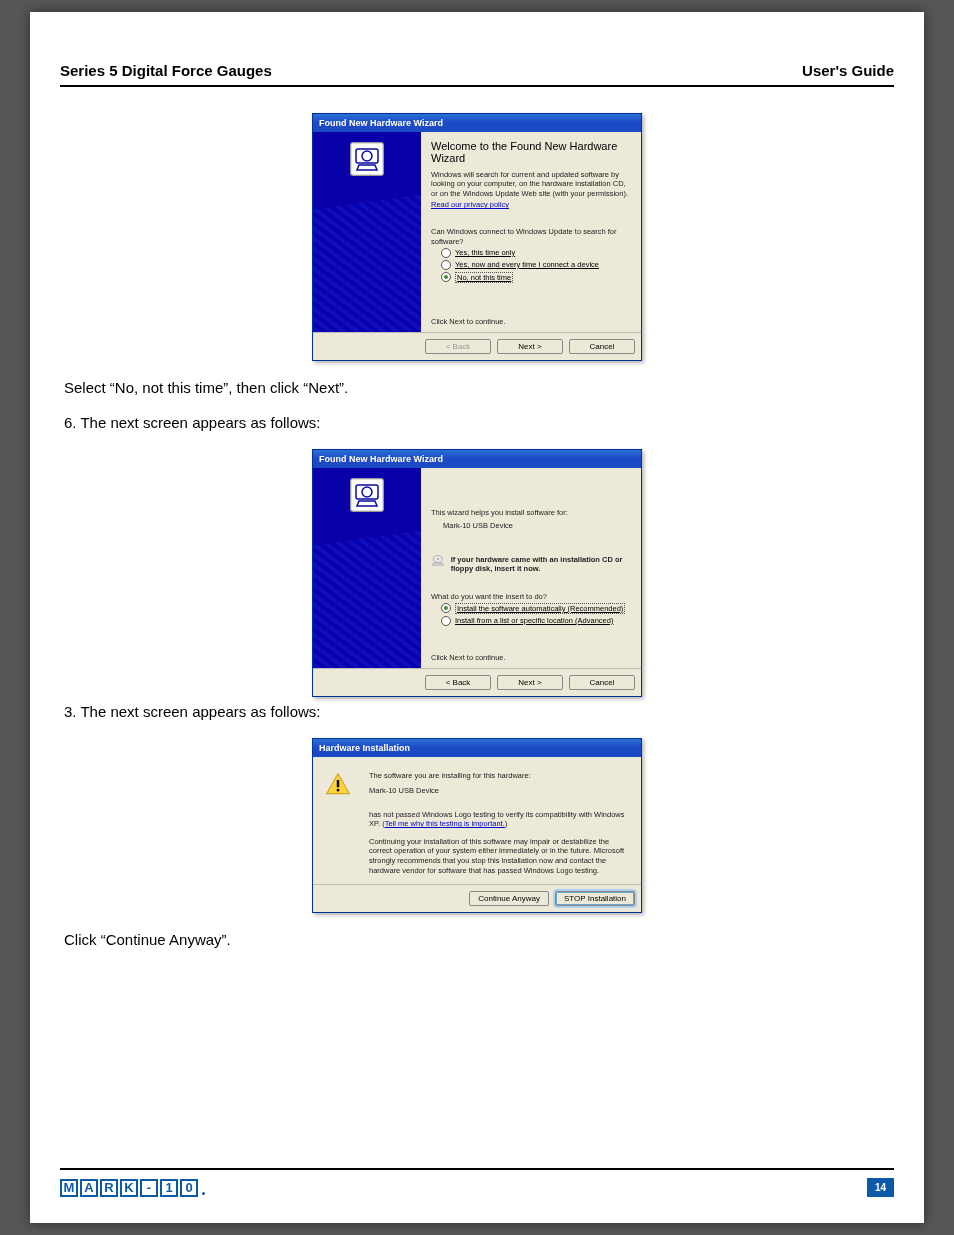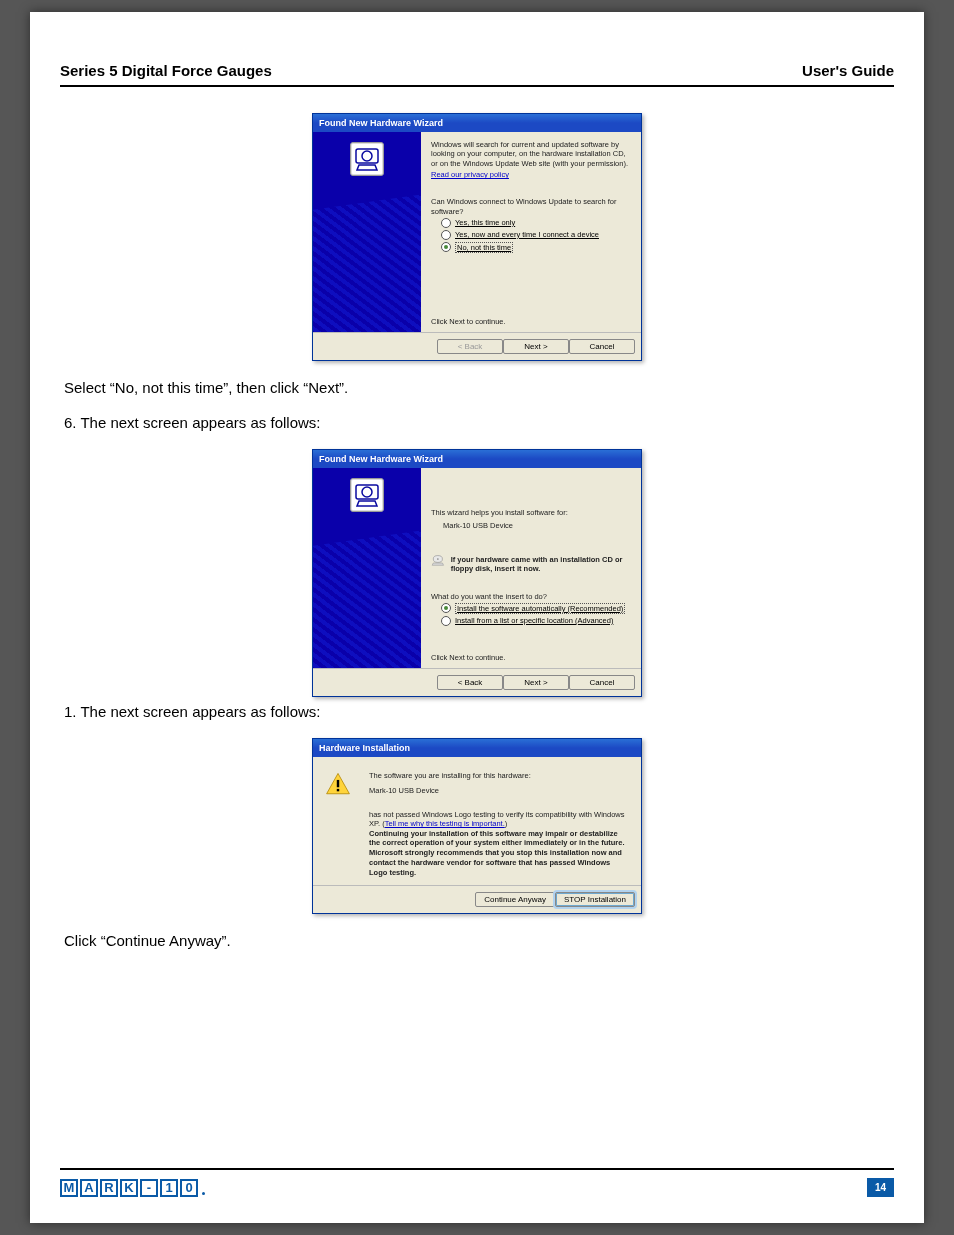--- a/index.html
+++ b/index.html
@@ -102,20 +102,21 @@
   .xp-radio .circle.selected::after{
     content:"";width:4px;height:4px;border-radius:50%;background:#4a8a3a;
   }
   .xp-radio .dotted{ border:1px dotted #555; padding:0 1px;}
   .xp-footer{
     background:#ece9d8;
     border-top:1px solid #bbb;
     padding:6px;
     display:flex;
     justify-content:flex-end;
+    gap:6px;
   }
   .xp-btn{
     font-family:Tahoma,Arial,sans-serif;
     font-size:8px;
     padding:2px 8px;
     min-width:48px;
     background:#ece9d8;
     border:1px solid #888;
     border-radius:2px;
     text-align:center;
@@ -184,20 +185,21 @@
       <div class="xp-side">
         <div class="install-icon">
           <svg viewBox="0 0 32 32">
               <rect x="5" y="6" width="22" height="14" rx="2" fill="none" stroke="#0a0aa0" stroke-width="1.5"></rect>
               <circle cx="16" cy="13" r="5" fill="none" stroke="#0a0aa0" stroke-width="1.5"></circle>
               <path d="M8 22 L24 22 L26 27 L6 27 Z" fill="none" stroke="#0a0aa0" stroke-width="1.5"></path>
             </svg>
         </div>
       </div>
       <div class="xp-main">
+        <div class="xp-title">Welcome to the Found New Hardware Wizard</div>
         <div class="xp-small">Windows will search for current and updated software by looking on your computer, on the hardware installation CD, or on the Windows Update Web site (with your permission).</div>
         <div style="margin-top:2px"><span class="xp-link">Read our privacy policy</span></div>
         <div class="xp-small" style="margin-top:18px">Can Windows connect to Windows Update to search for software?</div>
         <div class="xp-radio">
             <span class="circle"></span>
             <span>Yes, this time only</span>
           </div>
         <div class="xp-radio">
             <span class="circle"></span>
             <span>Yes, now and every time I connect a device</span>
@@ -256,40 +258,40 @@
         <div class="xp-small" style="margin-top:auto;padding-top:14px">Click Next to continue.</div>
       </div>
     </div>
     <div class="xp-footer">
       <div class="xp-btn">&lt; Back</div>
       <div class="xp-btn">Next &gt;</div>
       <div class="xp-btn">Cancel</div>
     </div>
   </div>
 
-  <div class="body-copy" style="margin-top:6px">1. The next screen appears as follows:</div>
+  <div class="body-copy" style="margin-top:6px">3. The next screen appears as follows:</div>
 
   <div class="hw-dialog">
     <div class="xp-titlebar">Hardware Installation</div>
     <div class="hw-body">
       <div class="hw-row">
         <span class="warn-icon">
           <svg viewBox="0 0 32 32">
               <path d="M16 3 L30 28 L2 28 Z" fill="#ffd43b" stroke="#b38600" stroke-width="1"></path>
               <rect x="14.5" y="11" width="3" height="9" fill="#000"></rect>
               <rect x="14.5" y="22" width="3" height="3" fill="#000"></rect>
             </svg>
         </span>
         <div style="flex:1">
           <div class="xp-small">The software you are installing for this hardware:</div>
           <div class="xp-small" style="margin:6px 0 0 0">Mark-10 USB Device</div>
           <div class="xp-small" style="margin-top:14px">
             <span>has not passed Windows Logo testing to verify its compatibility with Windows XP. (</span><span class="xp-link">Tell me why this testing is important.</span><span>)</span>
           </div>
-          <div class="xp-small" style="font-weight:bold;line-height:1.3">Continuing your installation of this software may impair or destabilize the correct operation of your system either immediately or in the future. Microsoft strongly recommends that you stop this installation now and contact the hardware vendor for software that has passed Windows Logo testing.</div>
+          <div class="xp-small" style="font-weight:normal;margin-top:8px;line-height:1.3">Continuing your installation of this software may impair or destabilize the correct operation of your system either immediately or in the future. Microsoft strongly recommends that you stop this installation now and contact the hardware vendor for software that has passed Windows Logo testing.</div>
         </div>
       </div>
     </div>
     <div class="xp-footer">
       <div class="xp-btn">Continue Anyway</div>
       <div class="xp-btn focus">STOP Installation</div>
     </div>
   </div>
 
   <div class="body-copy">Click “Continue Anyway”.</div>

